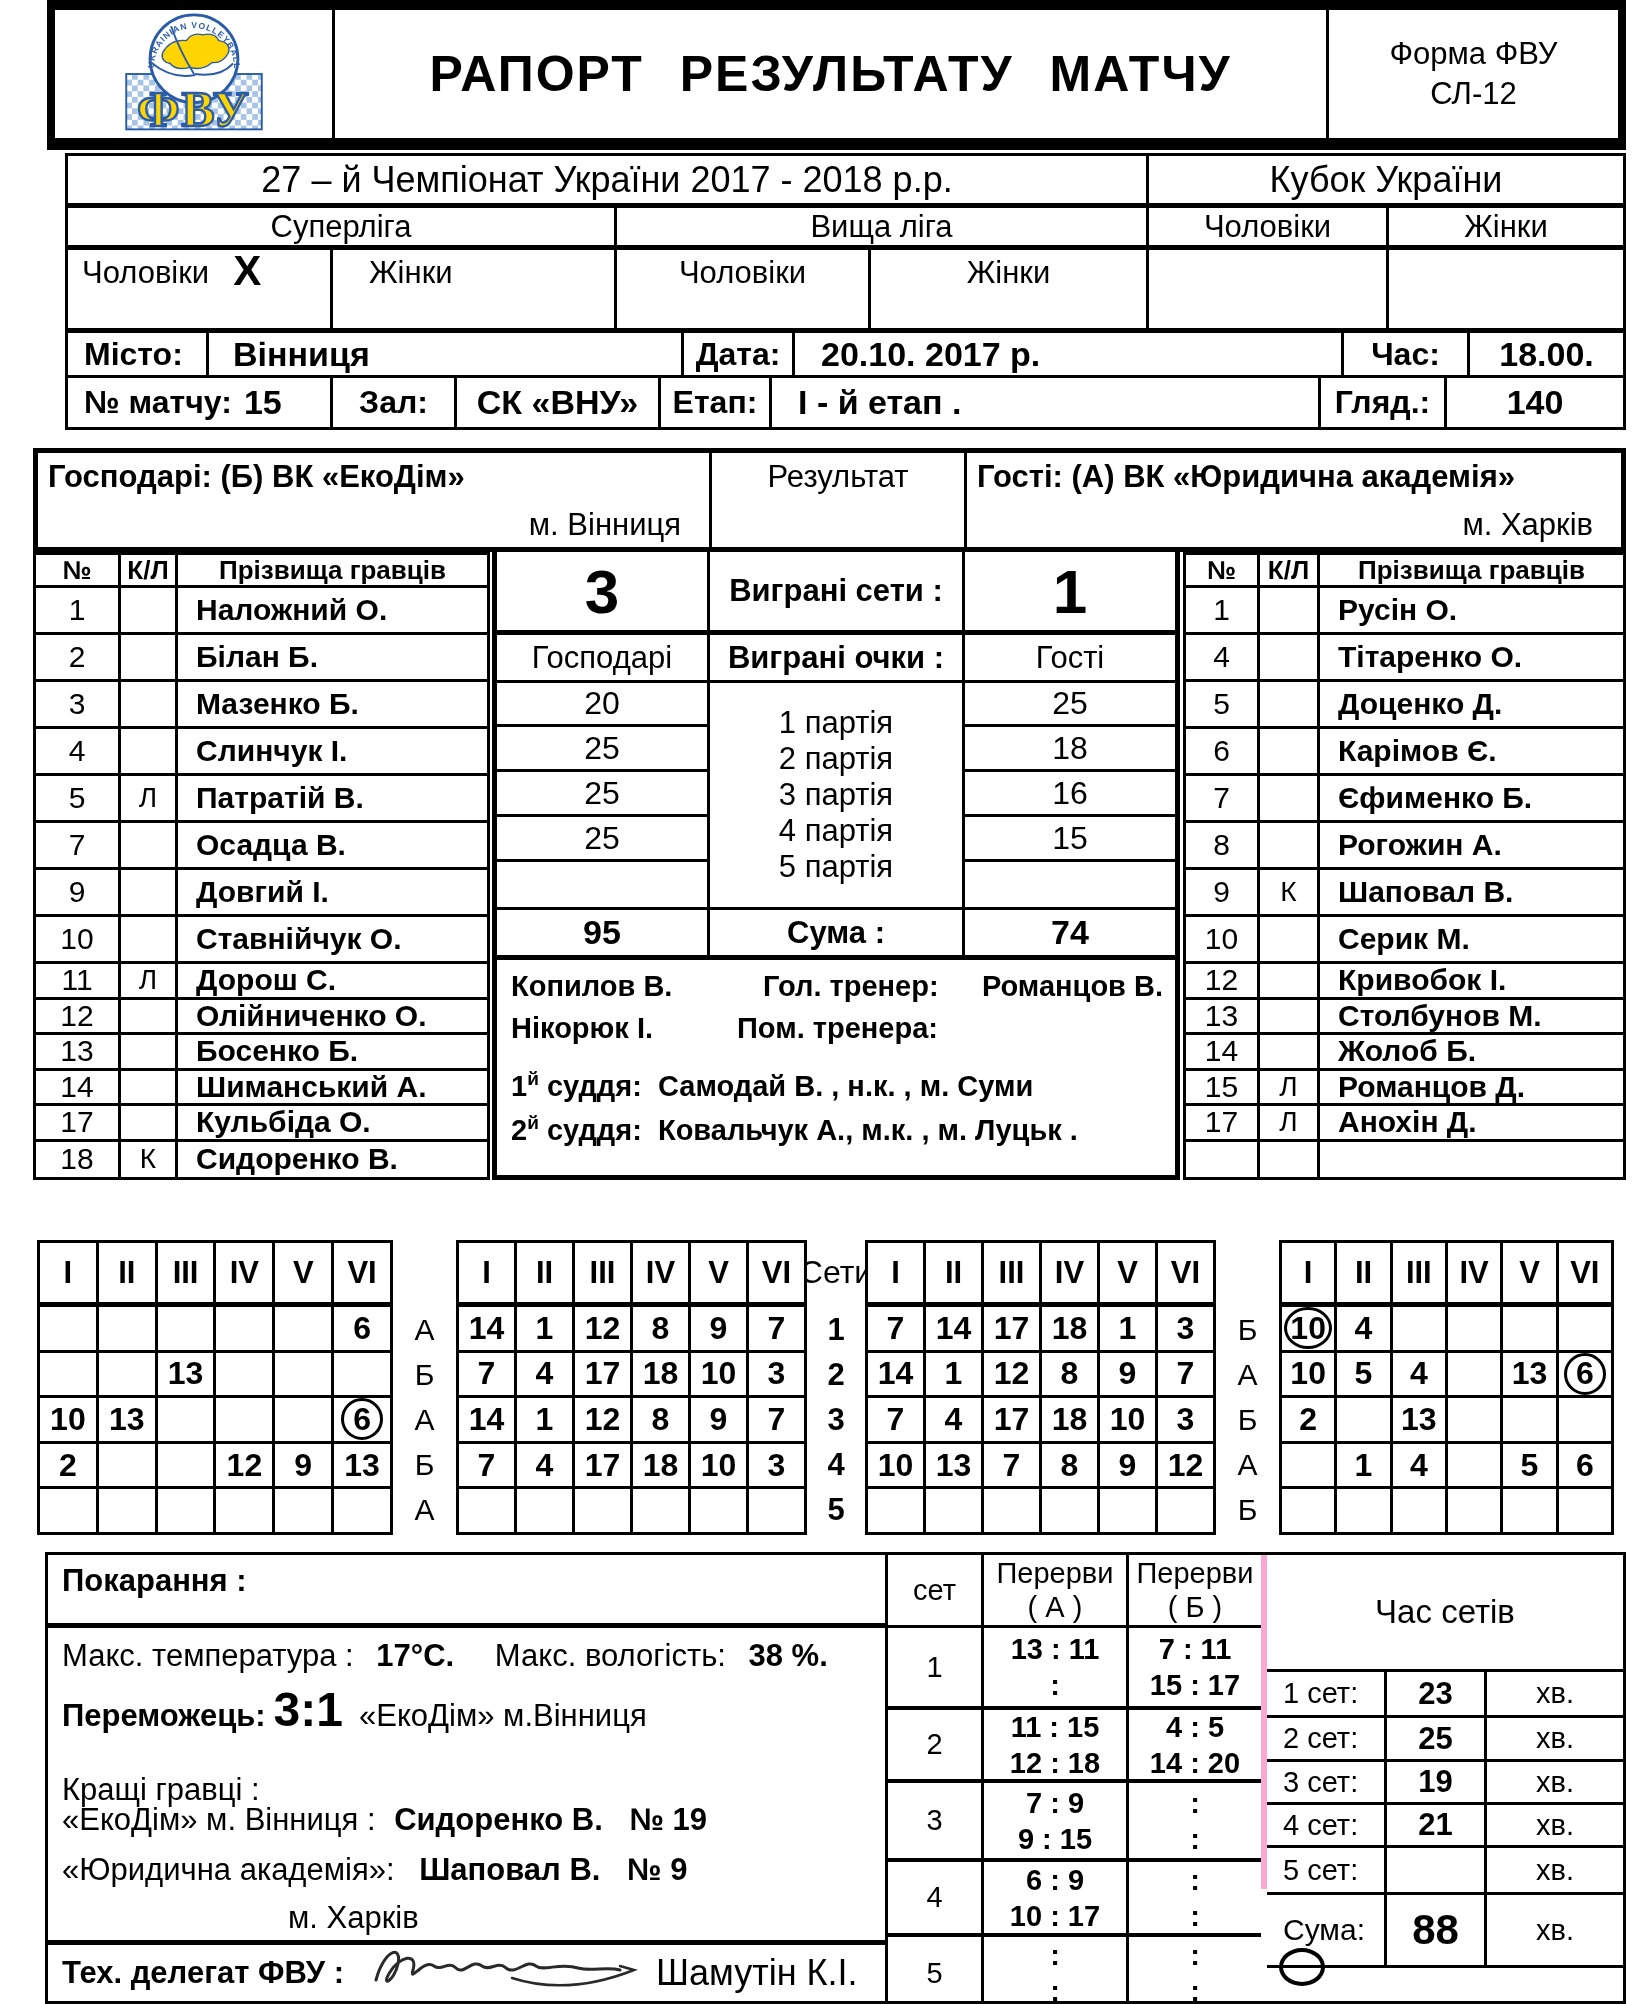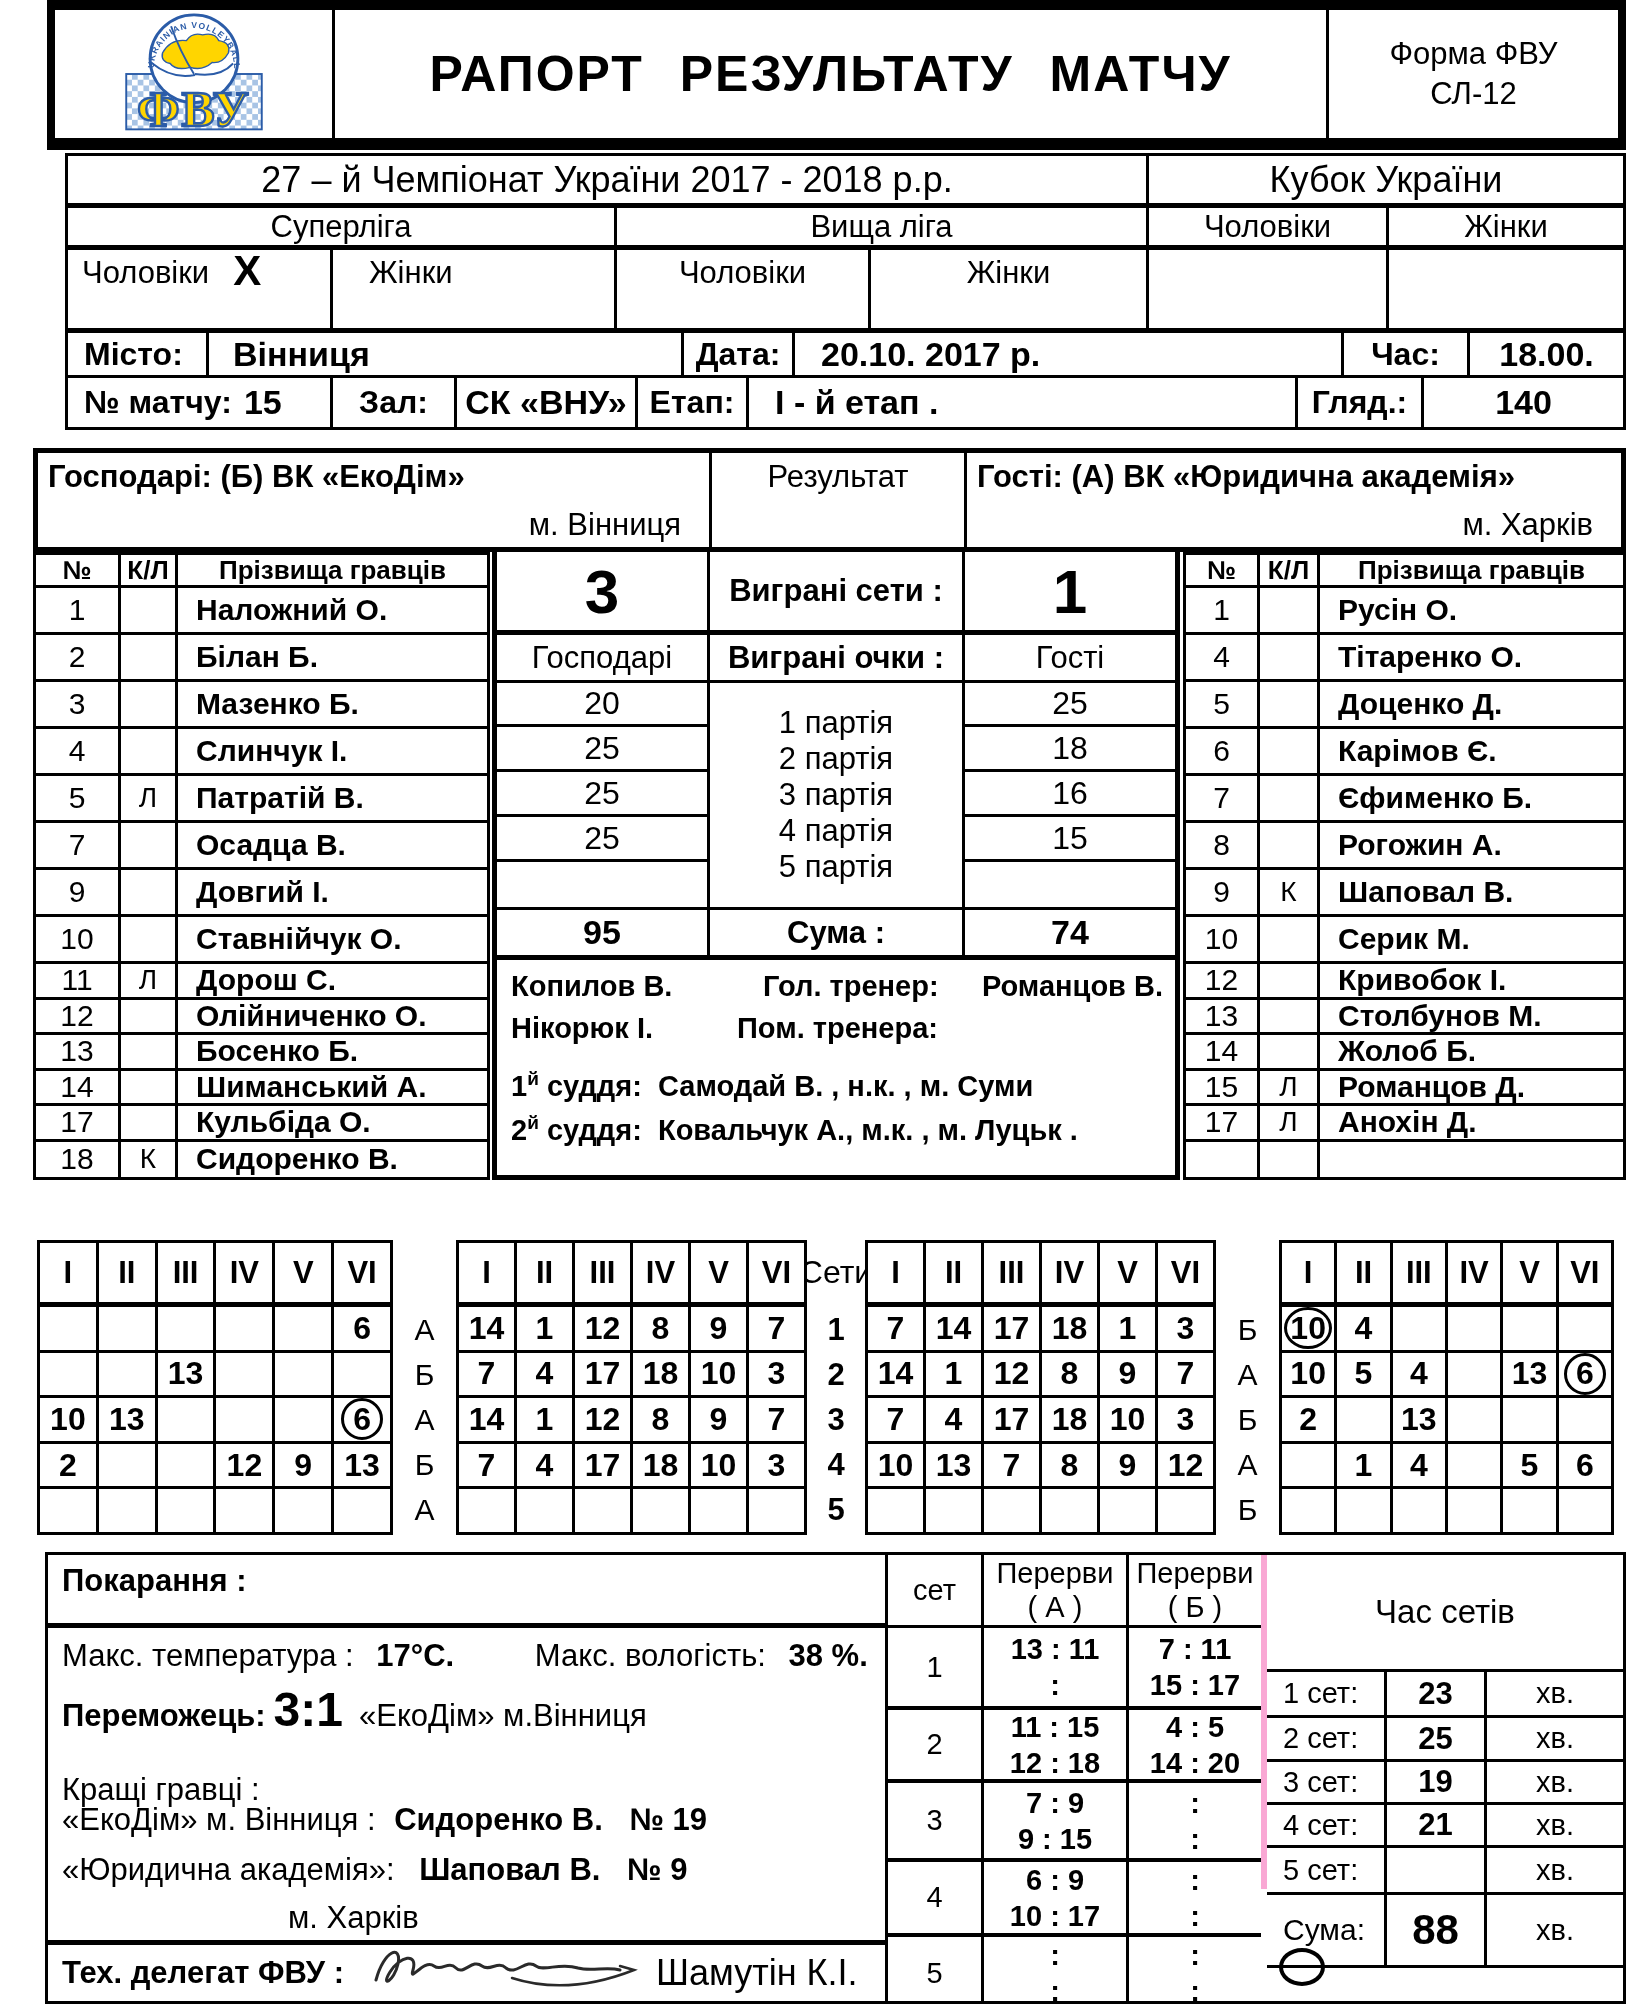--- a/index.html
+++ b/index.html
@@ -166,21 +166,21 @@
       <div class="c-cell val" style="width:549px;justify-content:flex-start;padding-left:26px">20.10. 2017 р.</div>
       <div class="c-cell lbl" style="width:126px">Час:</div>
       <div class="c-cell val" style="flex:1">18.00.</div>
     </div>
     <div class="c-row c-r5">
       <div class="c-cell" style="width:265px;justify-content:flex-start;padding-left:16px">
         <span class="lbl">№ матчу:</span>
         <span class="val" style="margin-left:12px">15</span>
       </div>
       <div class="c-cell lbl" style="width:124px">Зал:</div>
-      <div class="c-cell val" style="width:181px">СК «ВНУ»</div>
+      <div class="c-cell val" style="width:204px">СК «ВНУ»</div>
       <div class="c-cell lbl" style="width:111px">Етап:</div>
       <div class="c-cell val" style="width:549px;justify-content:flex-start;padding-left:26px">І - й етап .</div>
       <div class="c-cell lbl" style="width:126px">Гляд.:</div>
       <div class="c-cell val" style="flex:1">140</div>
     </div>
   </div>
 
   <div id="teams" class="abs">
     <div class="t-cell" style="width:674px">
       <span class="t-line1">Господарі: (Б)  ВК «ЕкоДім»</span>
@@ -643,21 +643,21 @@
     </div>
 
   <div id="bottom" class="abs">
 
     <div id="b-left">
       <div class="pok-row">Покарання :</div>
       <div id="b-main">
         <div class="bl" style="top:10px">
           <span>Макс. температура :</span>
           <span class="b" style="margin-left:14px">17°С.</span>
-          <span style="margin-left:72px">Макс. вологість:</span>
+          <span style="margin-left:32px">Макс. вологість:</span>
           <span class="b" style="margin-left:14px">38 %.</span>
         </div>
         <div class="bl" style="top:54px;display:flex;align-items:baseline">
           <span class="b">Переможець:</span>
           <span class="b" style="font-size:48px;margin-left:8px">3:1</span>
           <span style="margin-left:16px">«ЕкоДім» м.Вінниця</span>
         </div>
         <div class="bl" style="top:144px">Кращі гравці :</div>
         <div class="bl" style="top:174px">
           <span>«ЕкоДім»  м. Вінниця :</span>

